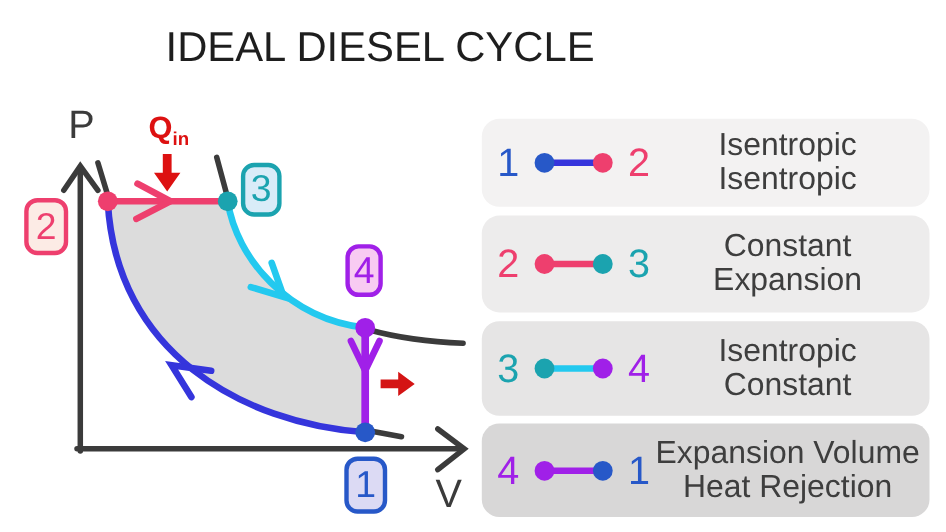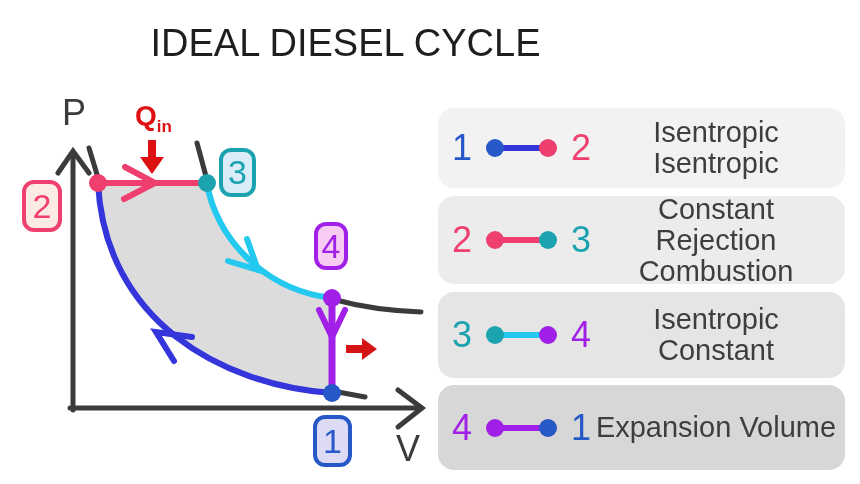--- a/index.html
+++ b/index.html
@@ -140,22 +140,21 @@
 
     <div class="lrow">
       <span class="lnum c-p2">2</span>
       <span class="connector">
         <span class="bar bg-l23"></span>
         <span class="dot from bg-p2"></span>
         <span class="dot to bg-p3"></span>
       </span>
       <span class="lnum c-p3">3</span>
       <span class="ldesc">
-        <span>Constant Rejection</span>
-        <span>Combustion</span>
+        <span>Constant Expansion</span>
       </span>
     </div>
 
     <div class="lrow">
       <span class="lnum c-p3">3</span>
       <span class="connector">
         <span class="bar bg-l34"></span>
         <span class="dot from bg-p3"></span>
         <span class="dot to bg-p4"></span>
       </span>
@@ -169,17 +168,18 @@
     <div class="lrow">
       <span class="lnum c-p4">4</span>
       <span class="connector">
         <span class="bar bg-l41"></span>
         <span class="dot from bg-p4"></span>
         <span class="dot to bg-p1"></span>
       </span>
       <span class="lnum c-p1">1</span>
       <span class="ldesc">
         <span>Expansion Volume</span>
+        <span>Heat Rejection</span>
       </span>
     </div>
 
   </div>
 </div>
 
 </body></html>

